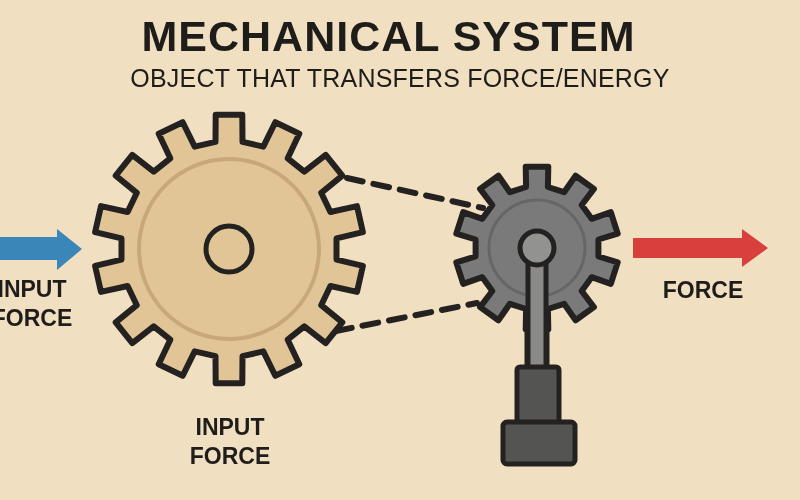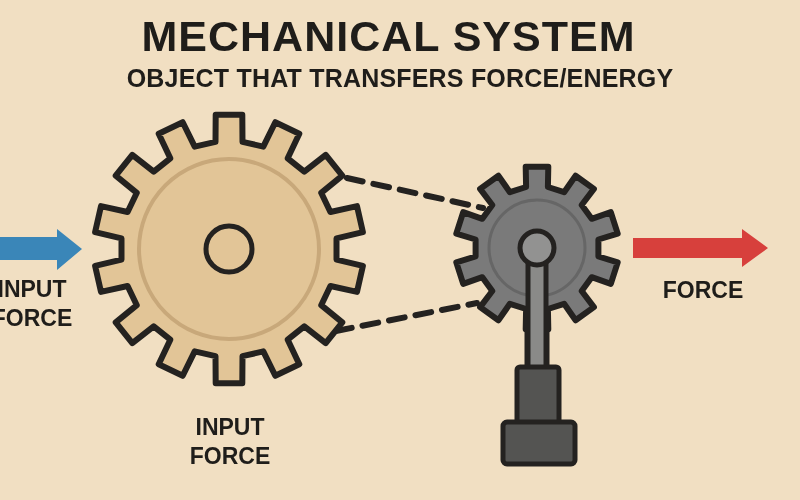--- a/index.html
+++ b/index.html
@@ -1,21 +1,21 @@
 <!DOCTYPE html>
 <html><head>
   <meta charset="utf-8">
   <style>
     html, body { margin:0; padding:0; }
     body { width:800px; height:500px; background:#f1dfc2; position:relative; overflow:hidden;
            font-family:"Liberation Sans", "DejaVu Sans", sans-serif; color:#1f1d1a; }
     .title { position:absolute; left:0; width:777px; top:12px; text-align:center;
              font-size:43px; font-weight:bold; letter-spacing:1px; }
     .subtitle { position:absolute; left:0; width:800px; top:64px; text-align:center;
-                font-size:25px; font-weight:bold; letter-spacing:0.2px; }
+                font-size:25px; font-weight:normal; letter-spacing:0.2px; }
     .label { position:absolute; font-size:23px; font-weight:bold; text-align:center; line-height:29px; }
     svg.diagram { position:absolute; left:0; top:0; }
   </style>
 </head>
 <body>
 
 <div class="title">MECHANICAL SYSTEM</div>
 <div class="subtitle">OBJECT THAT TRANSFERS FORCE/ENERGY</div>
 
 <svg class="diagram" width="800" height="500" viewBox="0 0 800 500">

